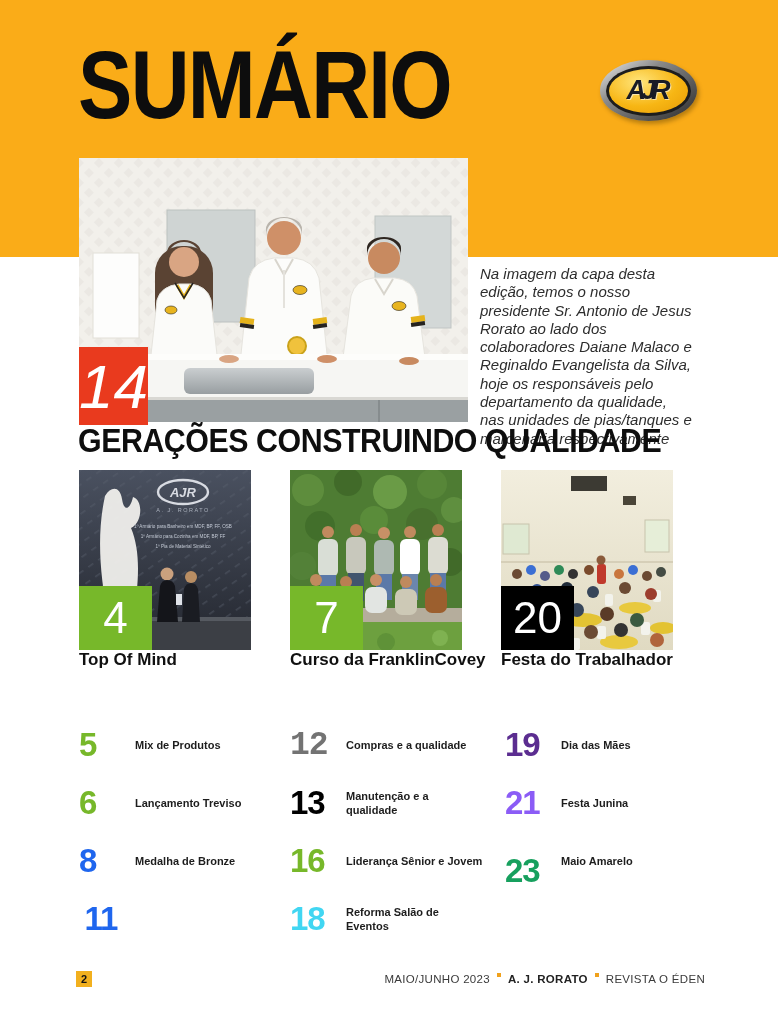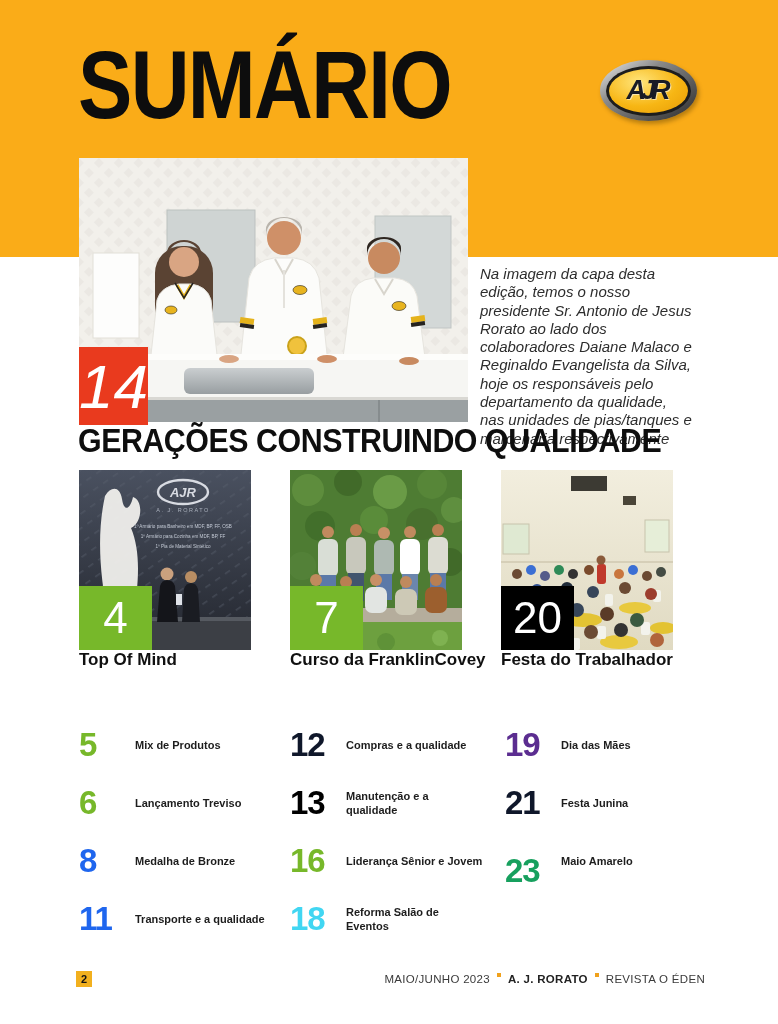--- a/index.html
+++ b/index.html
@@ -336,27 +336,26 @@
       </div>
       <div class="toc-item">
         <span class="toc-num" style="color: rgb(119, 184, 42);">6</span>
         <span class="toc-label">Lançamento Treviso</span>
       </div>
       <div class="toc-item">
         <span class="toc-num" style="color: rgb(31, 102, 238);">8</span>
         <span class="toc-label">Medalha de Bronze</span>
       </div>
       <div class="toc-item">
-        <span class="toc-num" style="color: rgb(31, 102, 238);">11</span>
-        <span class="toc-label">Transporte e a qualidade</span>
+        <span class="toc-num" style="color: rgb(31, 102, 238); text-align: center;">11</span>
       </div>
     </div>
     <div class="toc-col toc-col-2">
       <div class="toc-item">
-        <span class="toc-num" style="color: #0f172a;">12</span>
+        <span class="toc-num" style="color: #737373; font-family: Liberation Mono, monospace;">12</span>
         <span class="toc-label">Compras e a qualidade</span>
       </div>
       <div class="toc-item">
         <span class="toc-num" style="color: #000000;">13</span>
         <span class="toc-label">Manutenção e a
 qualidade</span>
       </div>
       <div class="toc-item">
         <span class="toc-num" style="color: rgb(119, 184, 42);">16</span>
         <span class="toc-label">Liderança Sênior e Jovem</span>
@@ -366,21 +365,21 @@
         <span class="toc-label">Reforma Salão de
 Eventos</span>
       </div>
     </div>
     <div class="toc-col toc-col-3">
       <div class="toc-item">
         <span class="toc-num" style="color: rgb(91, 45, 144);">19</span>
         <span class="toc-label">Dia das Mães</span>
       </div>
       <div class="toc-item">
-        <span class="toc-num" style="color: #0f172a;">21</span>
+        <span class="toc-num" style="color: #8b5cf6;">21</span>
         <span class="toc-label">Festa Junina</span>
       </div>
       <div class="toc-item">
         <span class="toc-num" style="color: rgb(23, 160, 94); margin-top: 20px;">23</span>
         <span class="toc-label">Maio Amarelo</span>
       </div>
     </div>
   </div>
 
   <div class="footer-page-badge">

